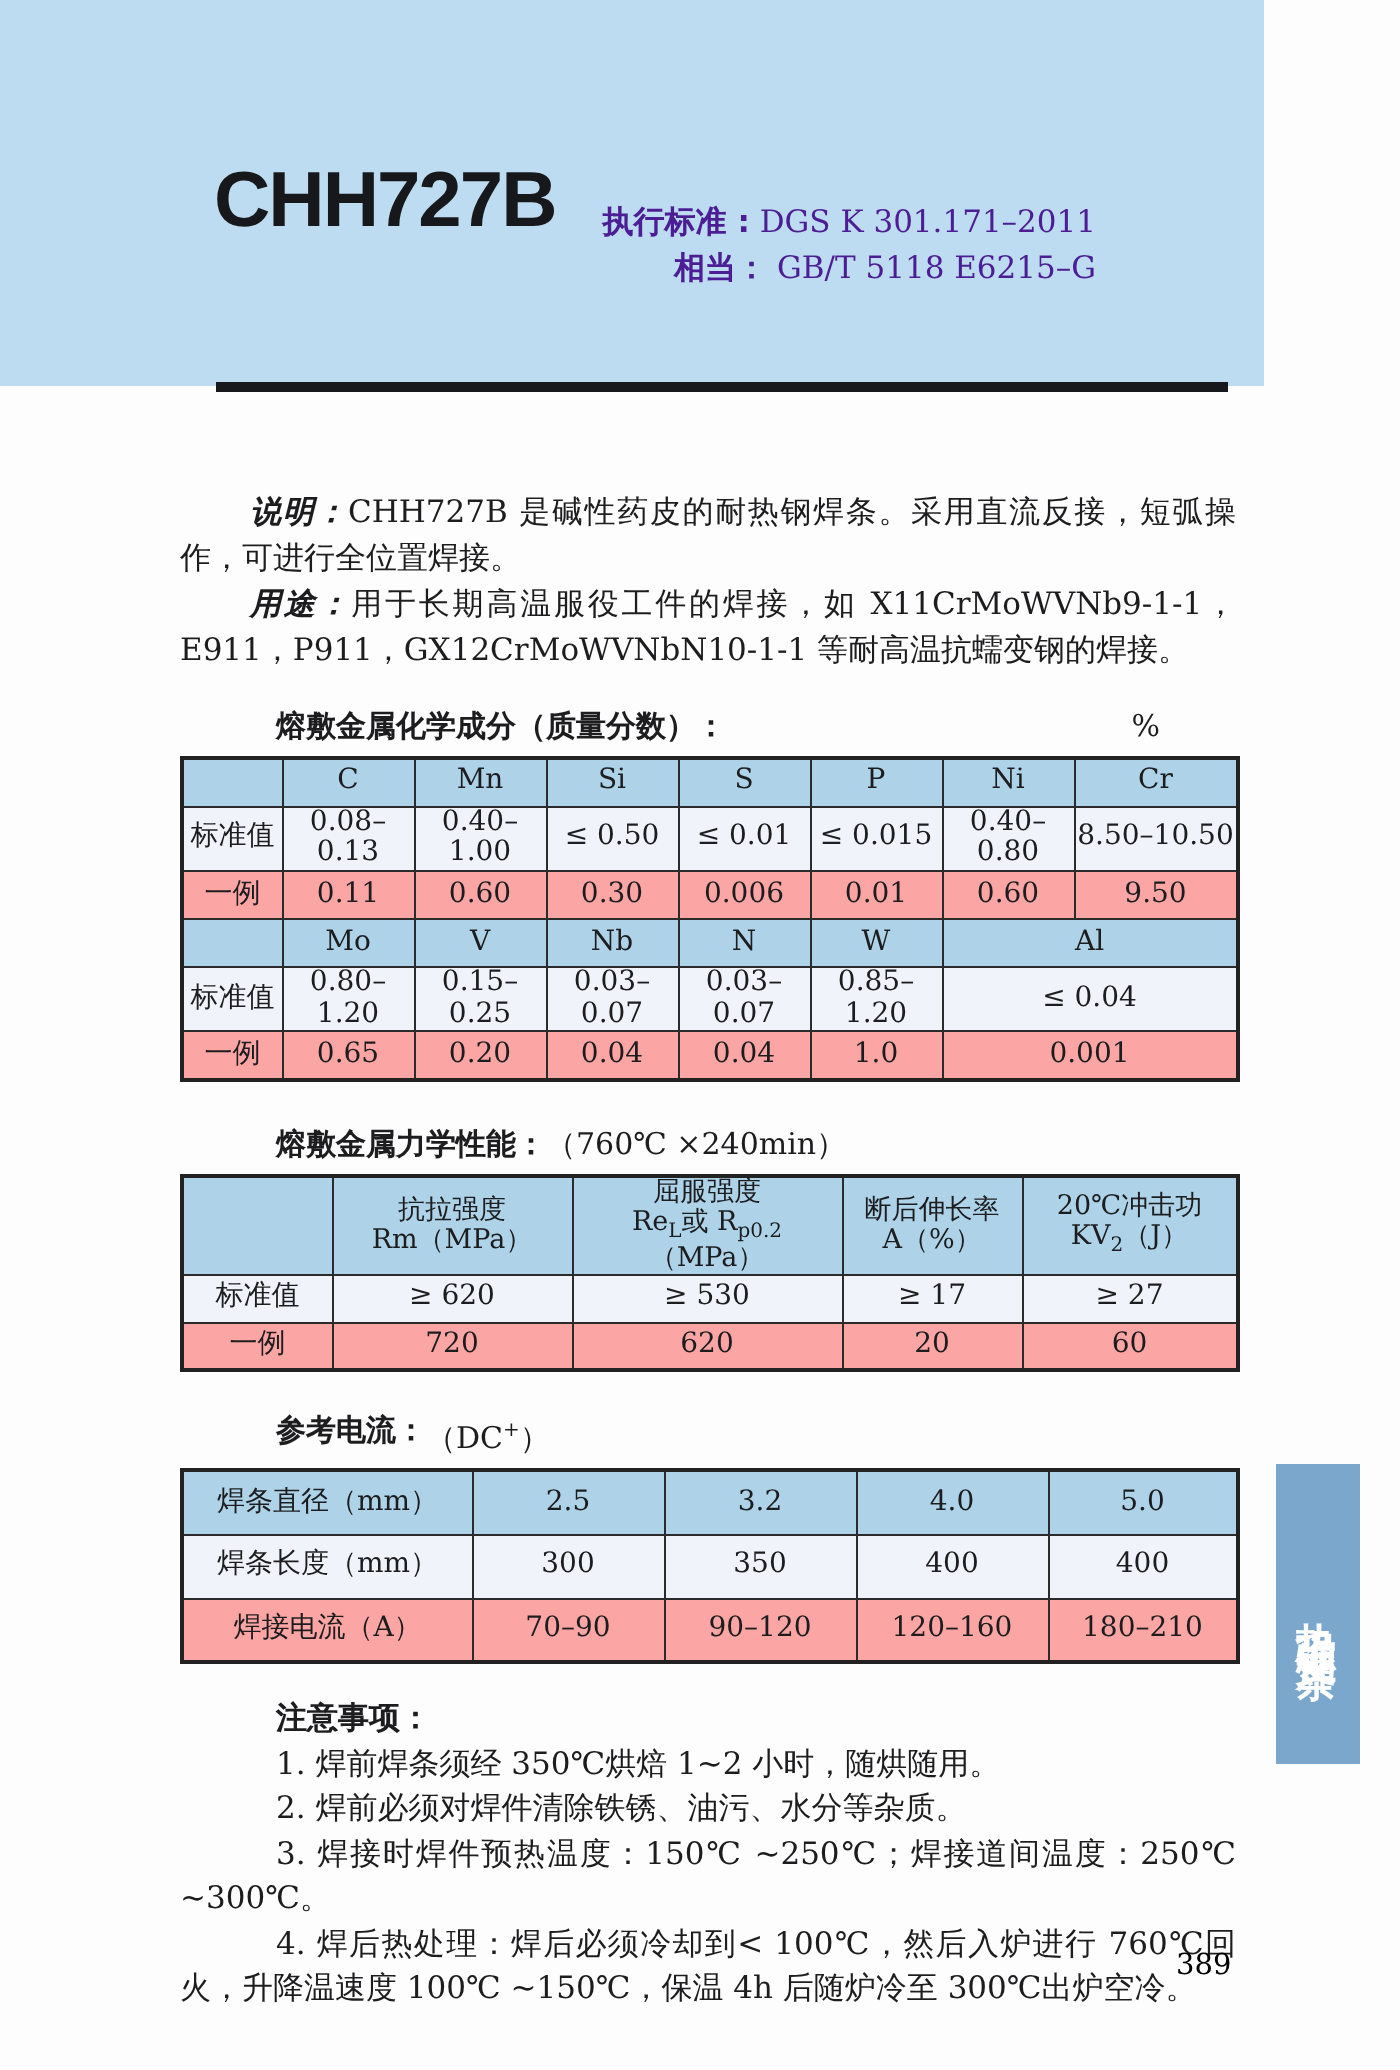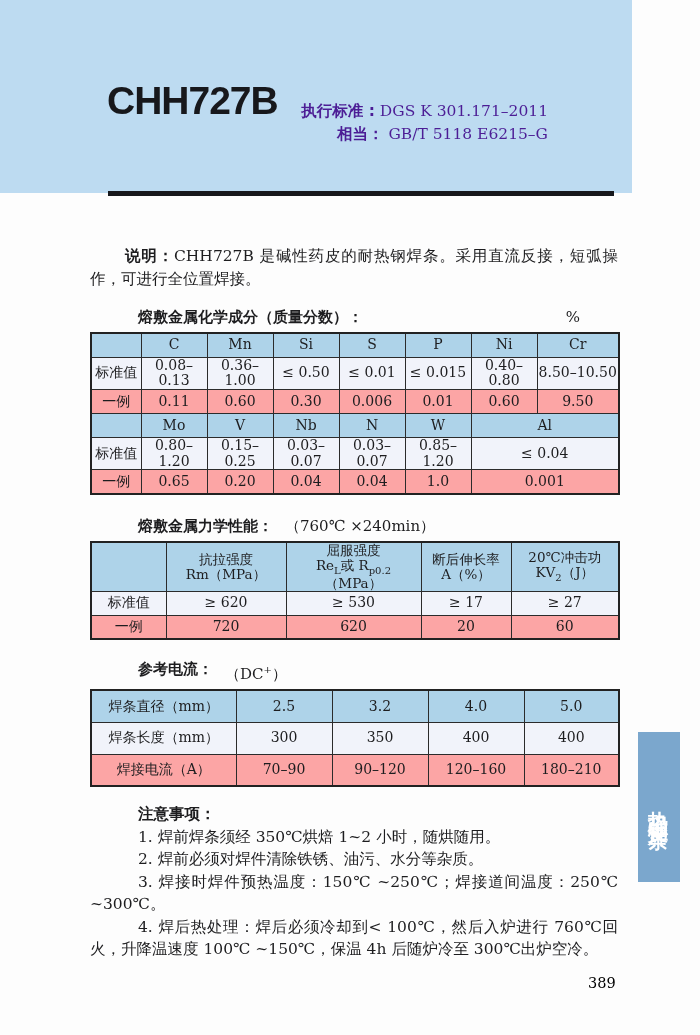--- a/index.html
+++ b/index.html
@@ -15,22 +15,22 @@
     position:absolute; left:107px; top:80px; margin:0;
     font-family:"Liberation Sans", sans-serif; font-weight:bold;
     font-size:39px; line-height:42px; letter-spacing:-1px; color:#17181c;
   }
   .standards { position:absolute; top:100px; right:84px; text-align:right; font-size:15.5px; line-height:23px; color:#4c1d95; }
   .standards .lbl { font-family:"DejaVu Sans", sans-serif; font-weight:bold; }
   .header-rule { position:absolute; left:108px; top:191px; width:506px; height:5px; background:#17181c; }
   
   .content { position:absolute; left:90px; top:245px; width:528px; }
   .para { margin:0; font-size:15.5px; line-height:23px; text-align:justify; text-indent:35px; }
-  .para .lbl { font-family:"DejaVu Sans", sans-serif; font-weight:bold; }
-  .sec-head { margin:16px 0 4px 0; font-size:15px; line-height:21px; padding-left:48px; display:flex;gap:12px; }
+  .para .lbl { font-family:"DejaVu Sans", sans-serif; font-weight:bold;font-style:italic; }
+  .sec-head { margin:16px 0 4px 0; font-size:15px; line-height:21px; padding-left:48px; display:flex; }
   .sec-head .sh-label { font-family:"DejaVu Sans", sans-serif; font-weight:bold; }
   .sec-head .sh-cond { font-family:"DejaVu Serif", serif; font-weight:normal; }
   .sec-head .unit { margin-left:auto; margin-right:38px; font-family:"DejaVu Serif", serif; }
   table { border-collapse:collapse; table-layout:fixed; width:528px; font-size:14px; text-align:center; border:2px solid #222; }
   td { border:1px solid #2b2b2b; padding:0 1px; height:24px; line-height:1.12; vertical-align:middle; }
   .hrow td { background:#aed3e9; }
   .r-std td { background:#f1f3fa; }
   .r-ex td  { background:#fca5a5; }
   .mech-h td { background:#aed3e9; height:41px; font-size:13.5px; }
   .cur-tbl td { height:32px; }
@@ -58,20 +58,21 @@
   <div class="standards">
     <div><span class="lbl">执行标准 :</span> <span>DGS K 301.171–2011</span></div>
     <div><span class="lbl">相当：</span> <span>GB/T 5118 E6215–G</span></div>
   </div>
 </div>
 <div class="header-rule"></div>
 
 <div class="content">
 
   <p class="para"><span class="lbl">说明：</span><span>CHH727B 是碱性药皮的耐热钢焊条。采用直流反接，短弧操作，可进行全位置焊接。</span></p>
+  <p class="para"><span class="lbl">用途：</span><span>用于长期高温服役工件的焊接，如 X11CrMoWVNb9-1-1，E911，P911，GX12CrMoWVNbN10-1-1 等耐高温抗蠕变钢的焊接。</span></p>
 
   <div class="sec-head">
     <span class="sh-label">熔敷金属化学成分（质量分数）：</span>
     <span class="unit">%</span>
   </div>
 
   <table class="chem-tbl">
     <colgroup>
         <col style="width:50px">
         <col style="width:66px">
@@ -89,21 +90,21 @@
       <td>Mn</td>
       <td>Si</td>
       <td>S</td>
       <td>P</td>
       <td>Ni</td>
       <td>Cr</td>
     </tr>
     <tr class="r-std">
       <td>标准值</td>
       <td>0.08–0.13</td>
-      <td>0.36–1.00</td>
+      <td>0.40–1.00</td>
       <td>≤ 0.50</td>
       <td>≤ 0.01</td>
       <td>≤ 0.015</td>
       <td>0.40–0.80</td>
       <td>8.50–10.50</td>
     </tr>
     <tr class="r-ex">
       <td>一例</td>
       <td>0.11</td>
       <td>0.60</td>

